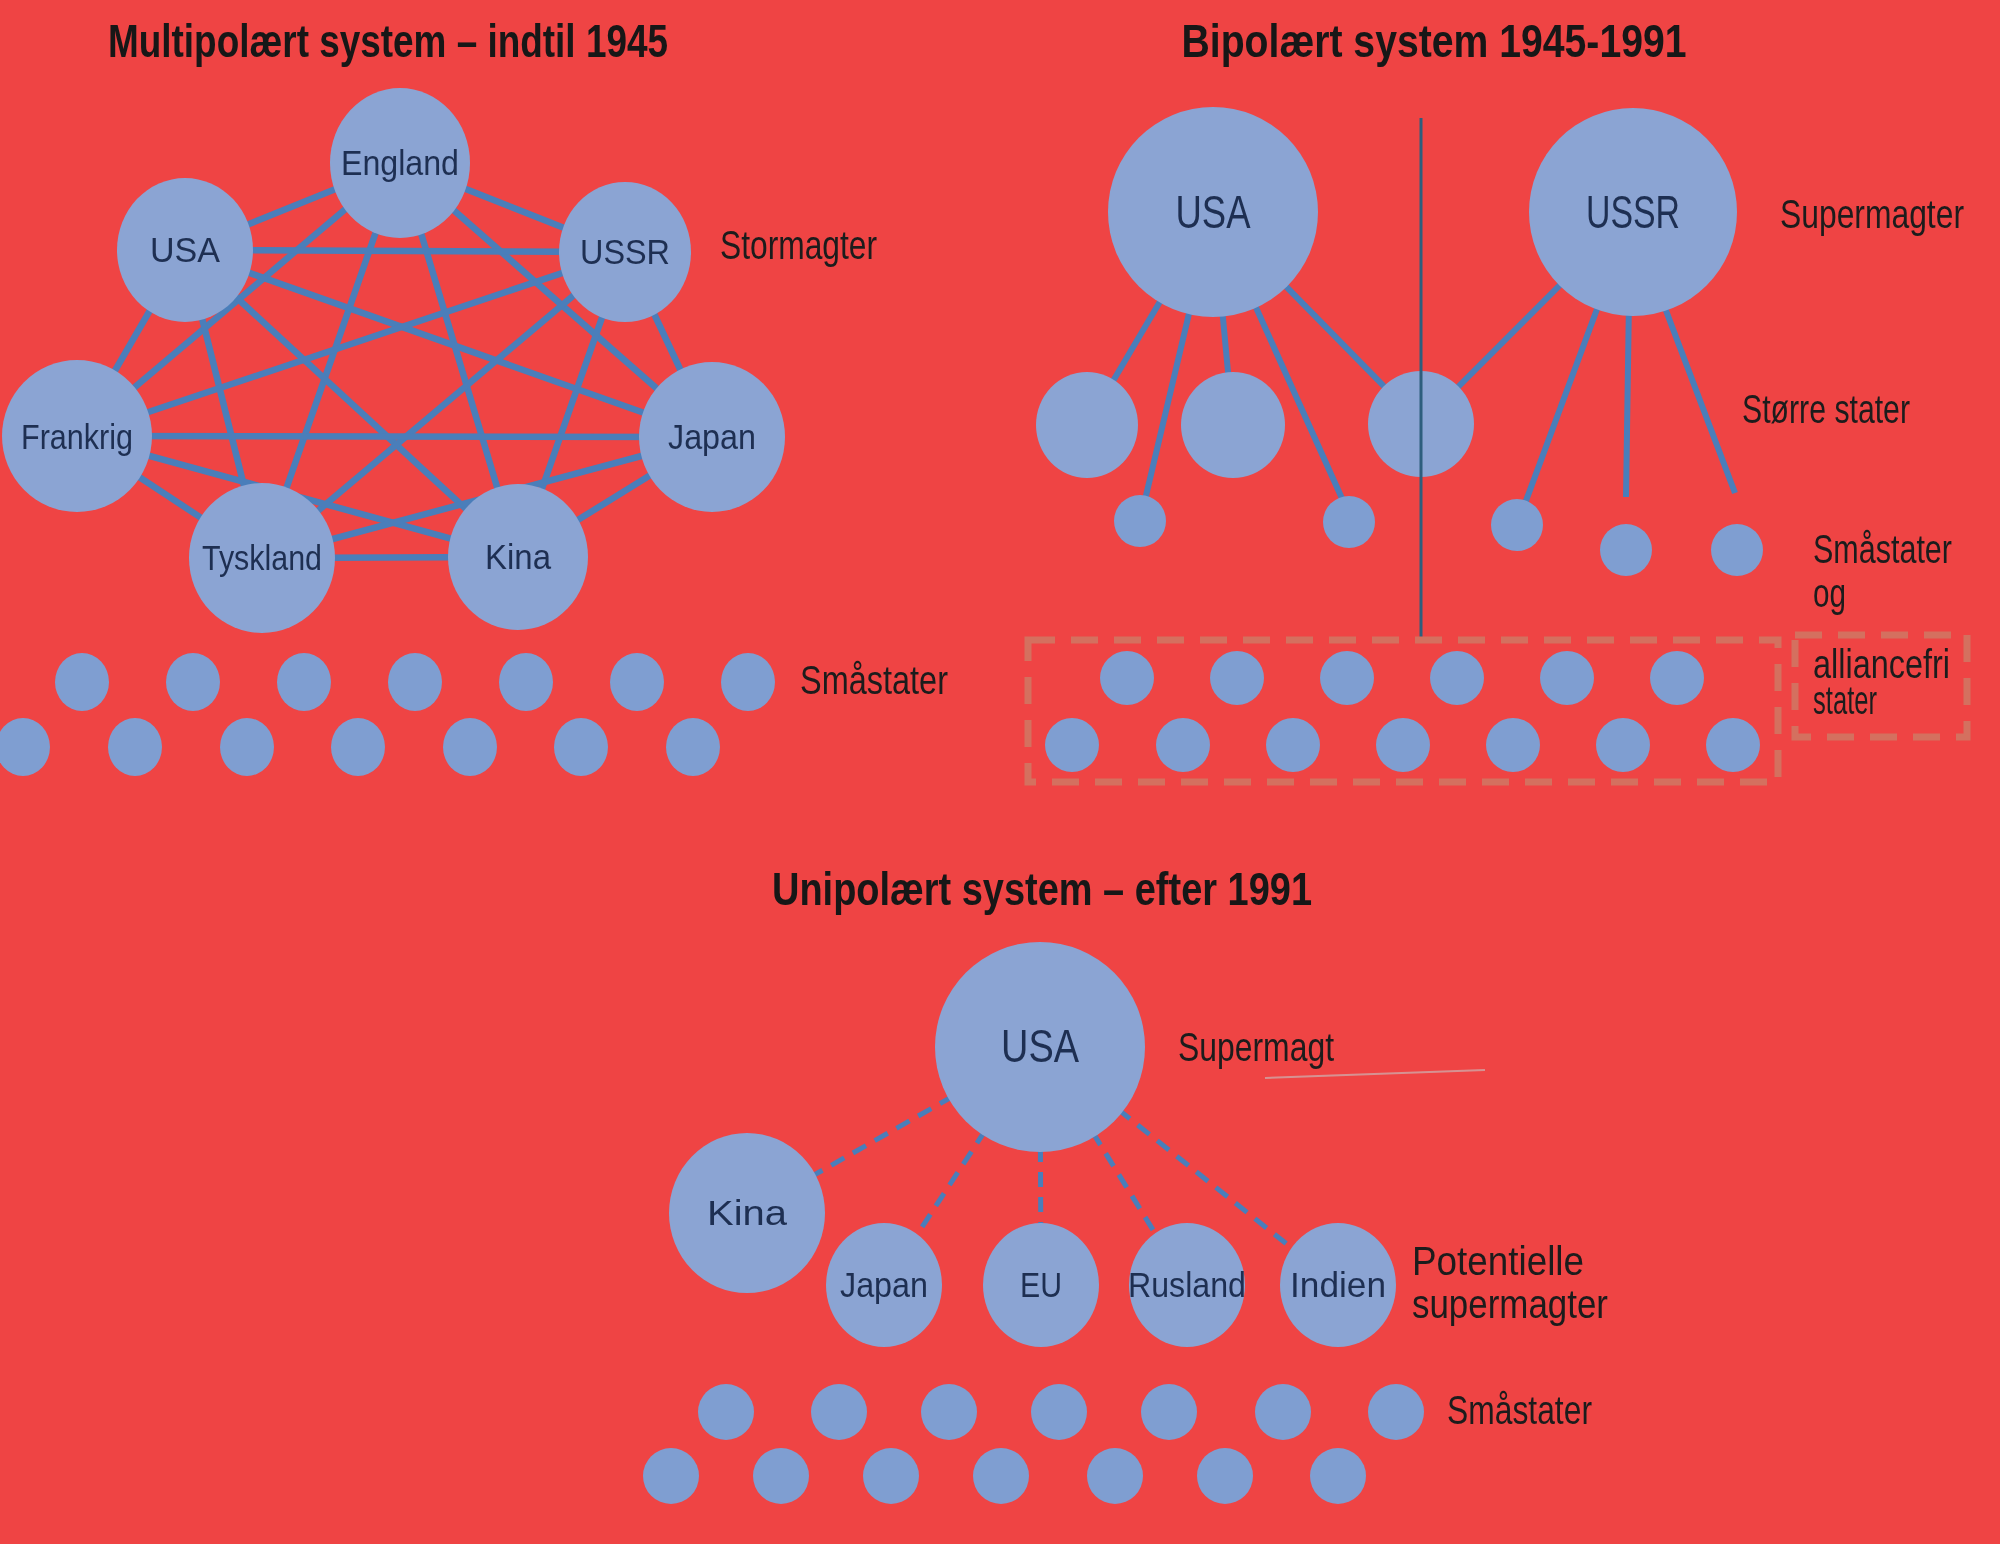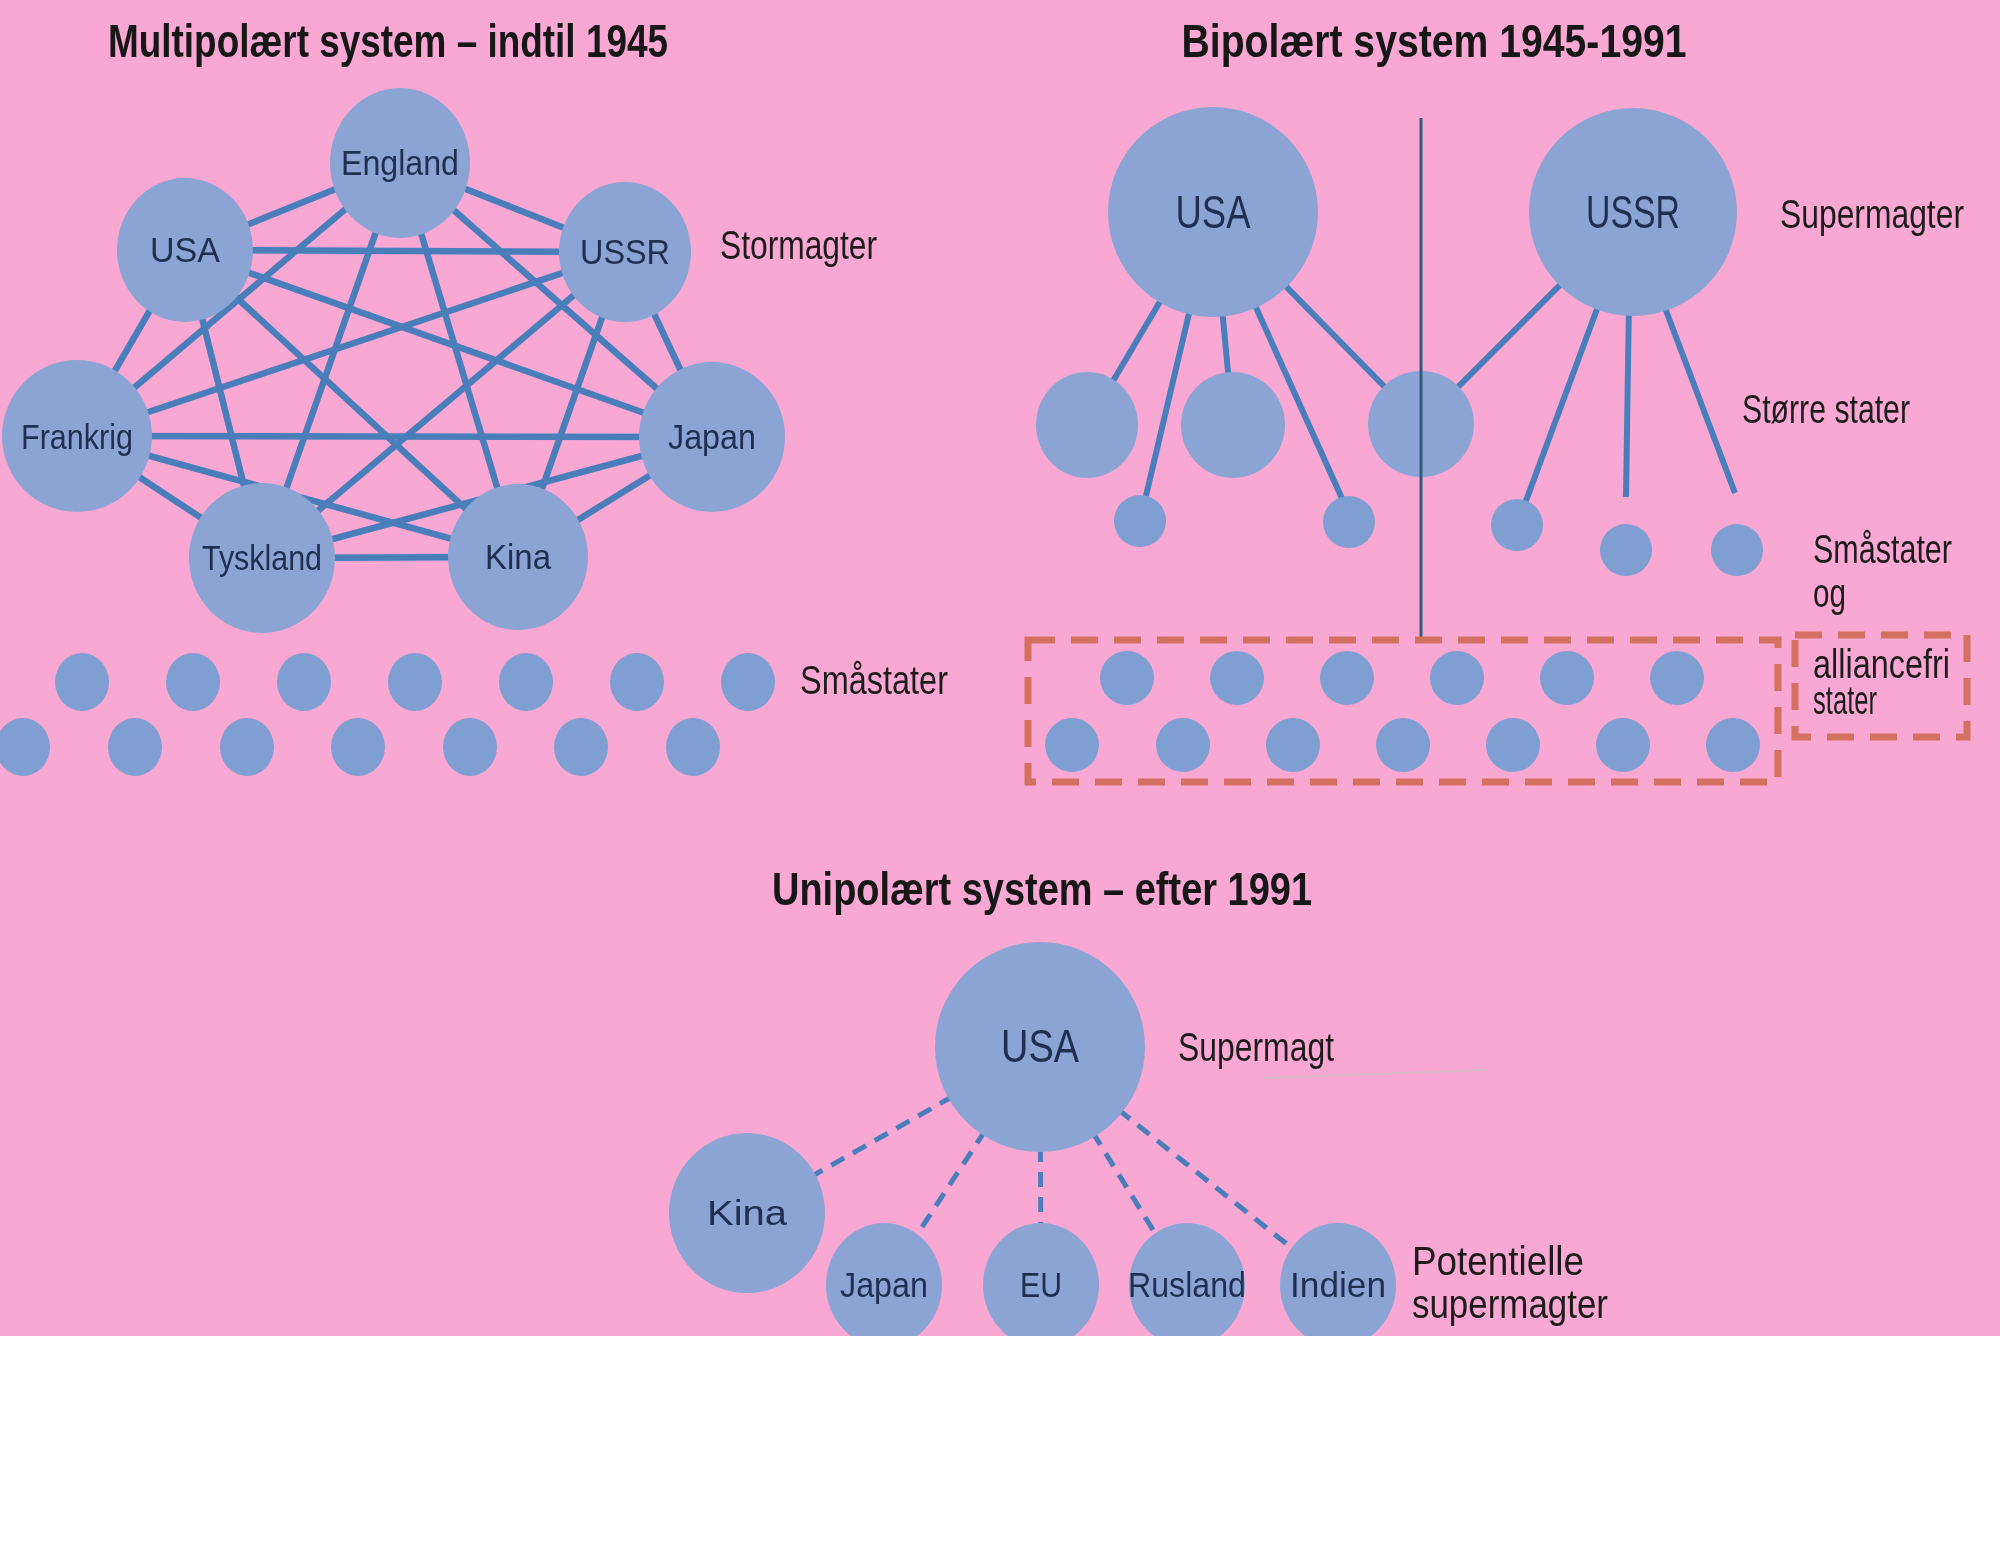--- a/index.html
+++ b/index.html
@@ -1,16 +1,16 @@
 <!DOCTYPE html>
 <html><head>
 <meta charset="utf-8">
 <style>
   html,body{margin:0;padding:0;background:#ffffff;}
-  .stage{position:relative;width:2000px;height:1336px;background:#f9a8d4;overflow:hidden;}
+  .stage{position:relative;width:2000px;height:1544px;background:#ef4444;overflow:hidden;}
   svg{display:block;}
   .t{font-family:"Liberation Sans",sans-serif;font-weight:700;font-size:46px;fill:#171717;}
   .nl{font-family:"Liberation Sans",sans-serif;font-size:35px;fill:#1e2f52;}
   .nlg{font-family:"Liberation Sans",sans-serif;font-size:46px;fill:#1e2f52;}
   .sl{font-family:"Liberation Sans",sans-serif;font-size:40px;fill:#1c1c1c;}
   .edge{stroke:#4a7eba;stroke-width:6.5;fill:none;}
   .edge-thin{stroke:#4a7eba;stroke-width:6;fill:none;}
   .dashedge{stroke:#4a7eba;stroke-width:5;stroke-dasharray:15 10;fill:none;}
   .bignode{fill:#8ba4d3;}
   .midnode{fill:#8ba4d3;}

